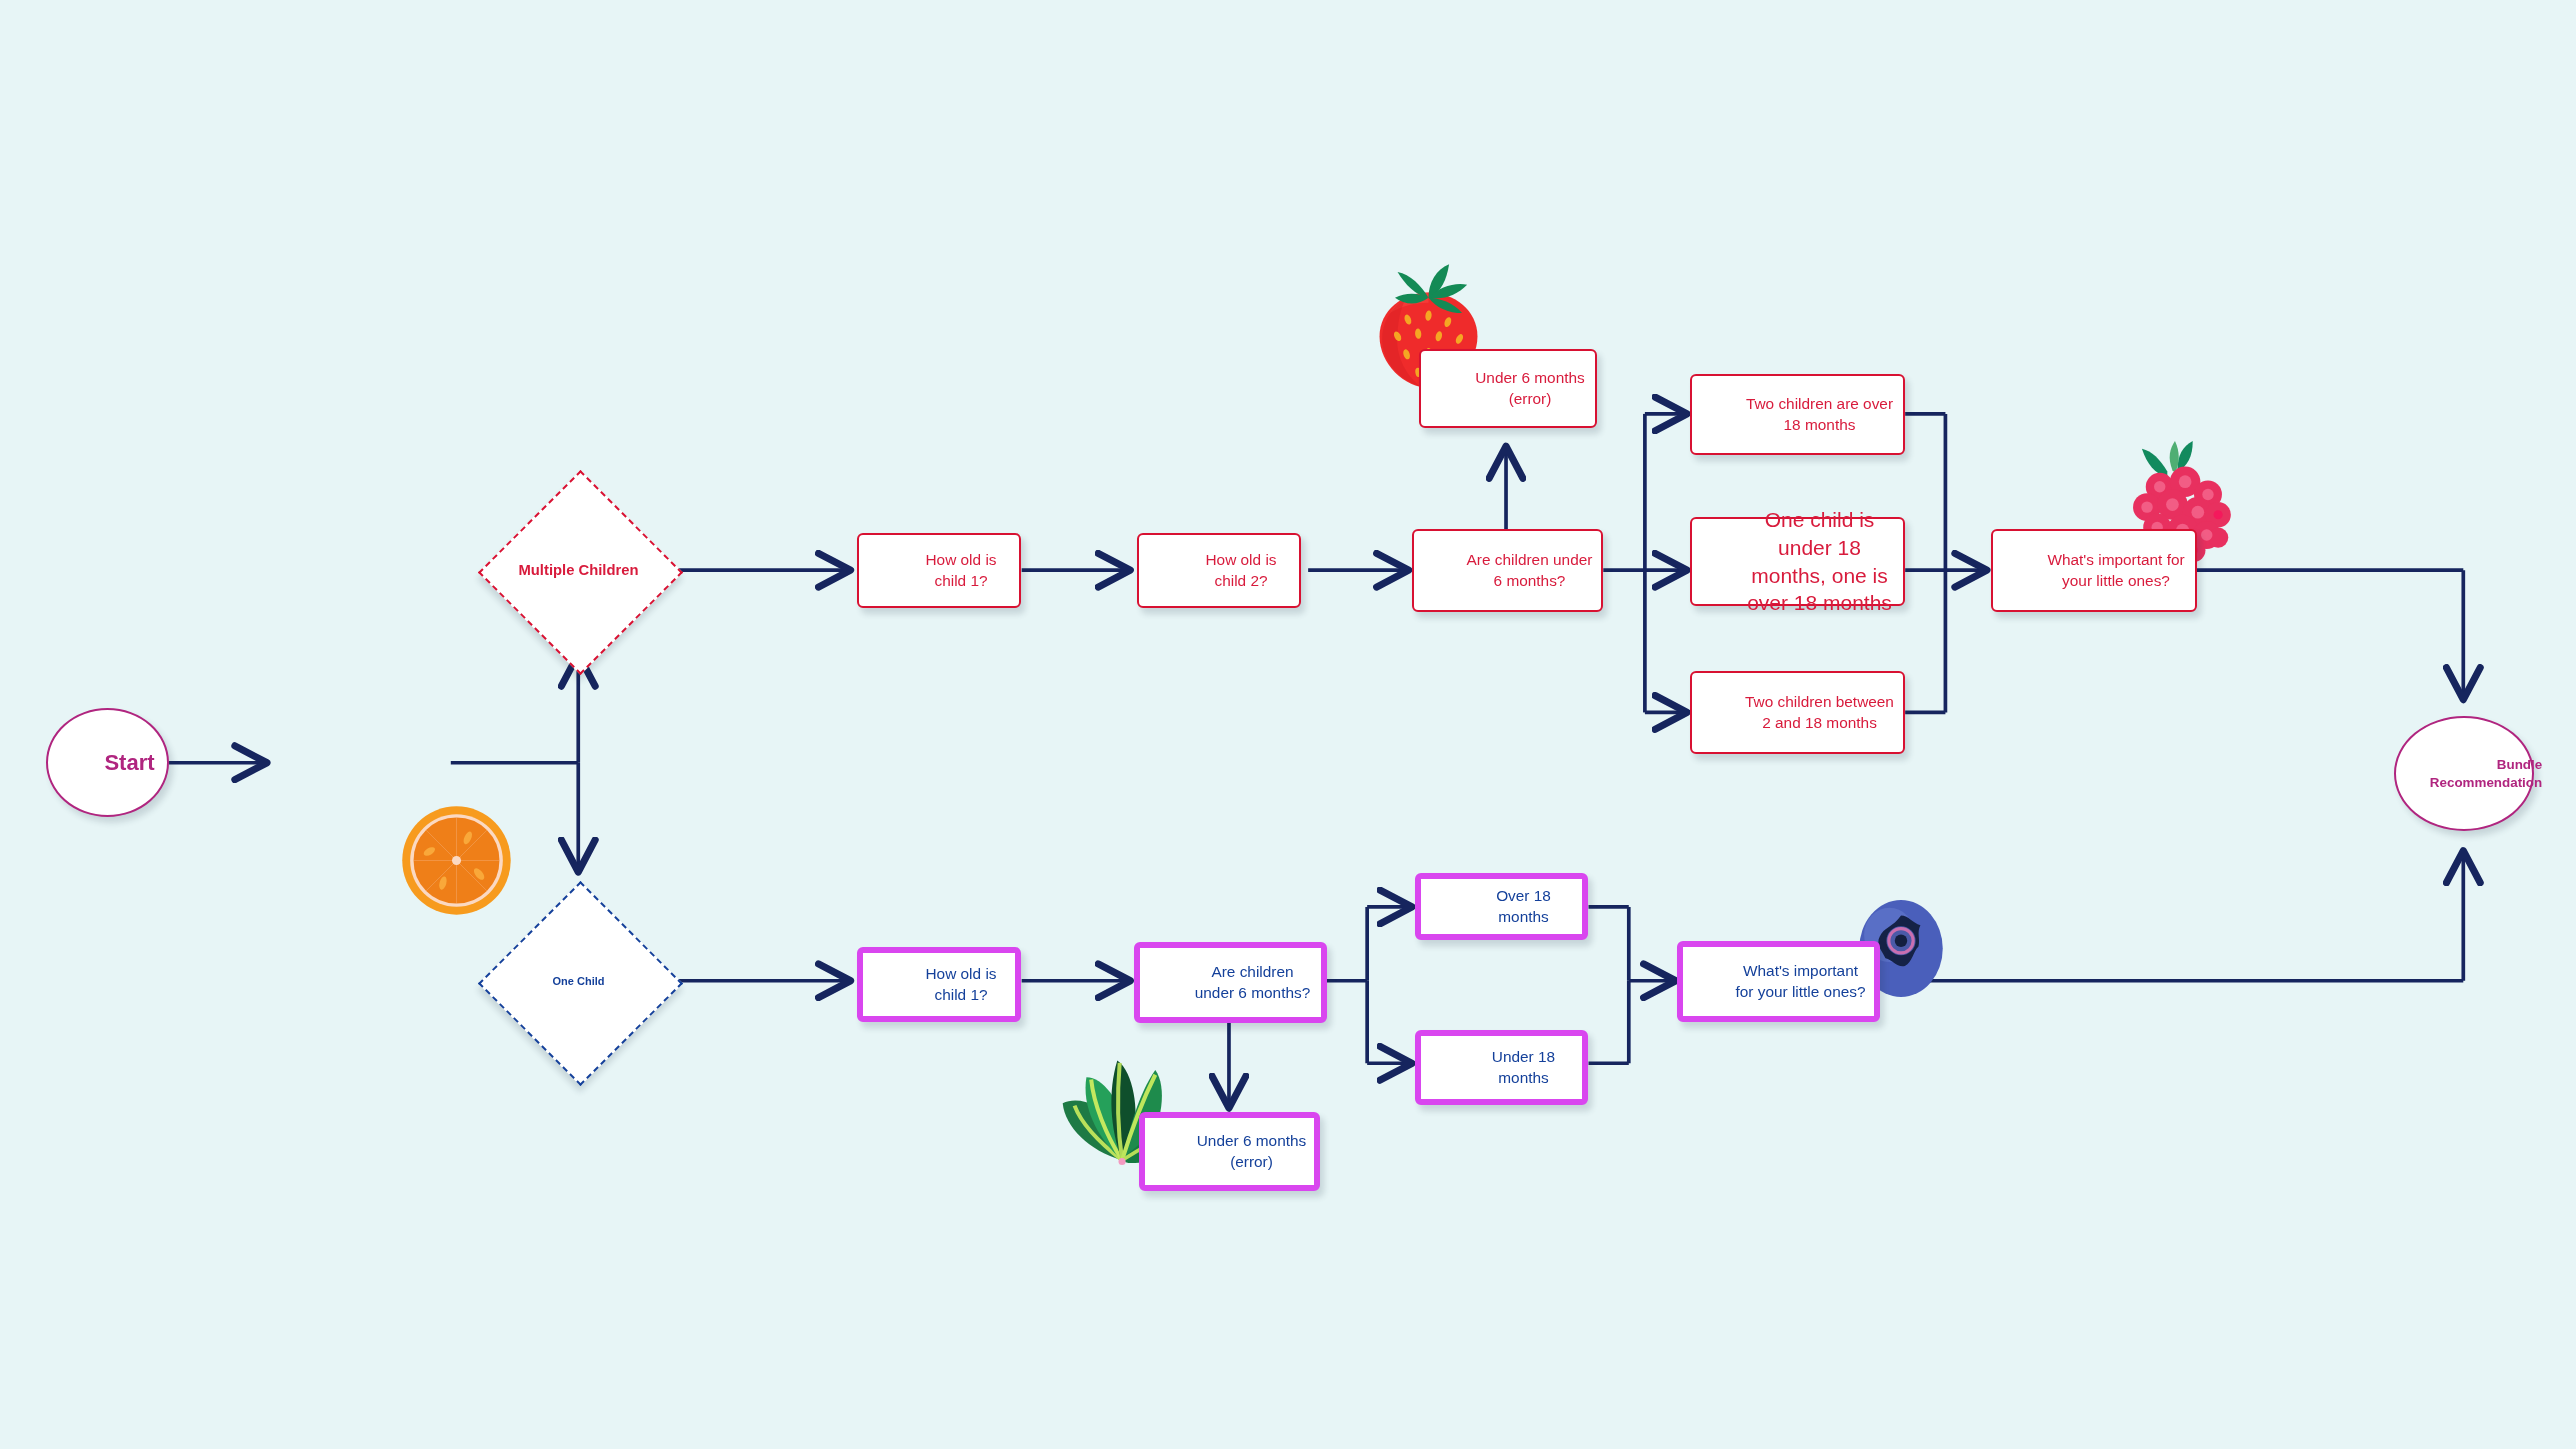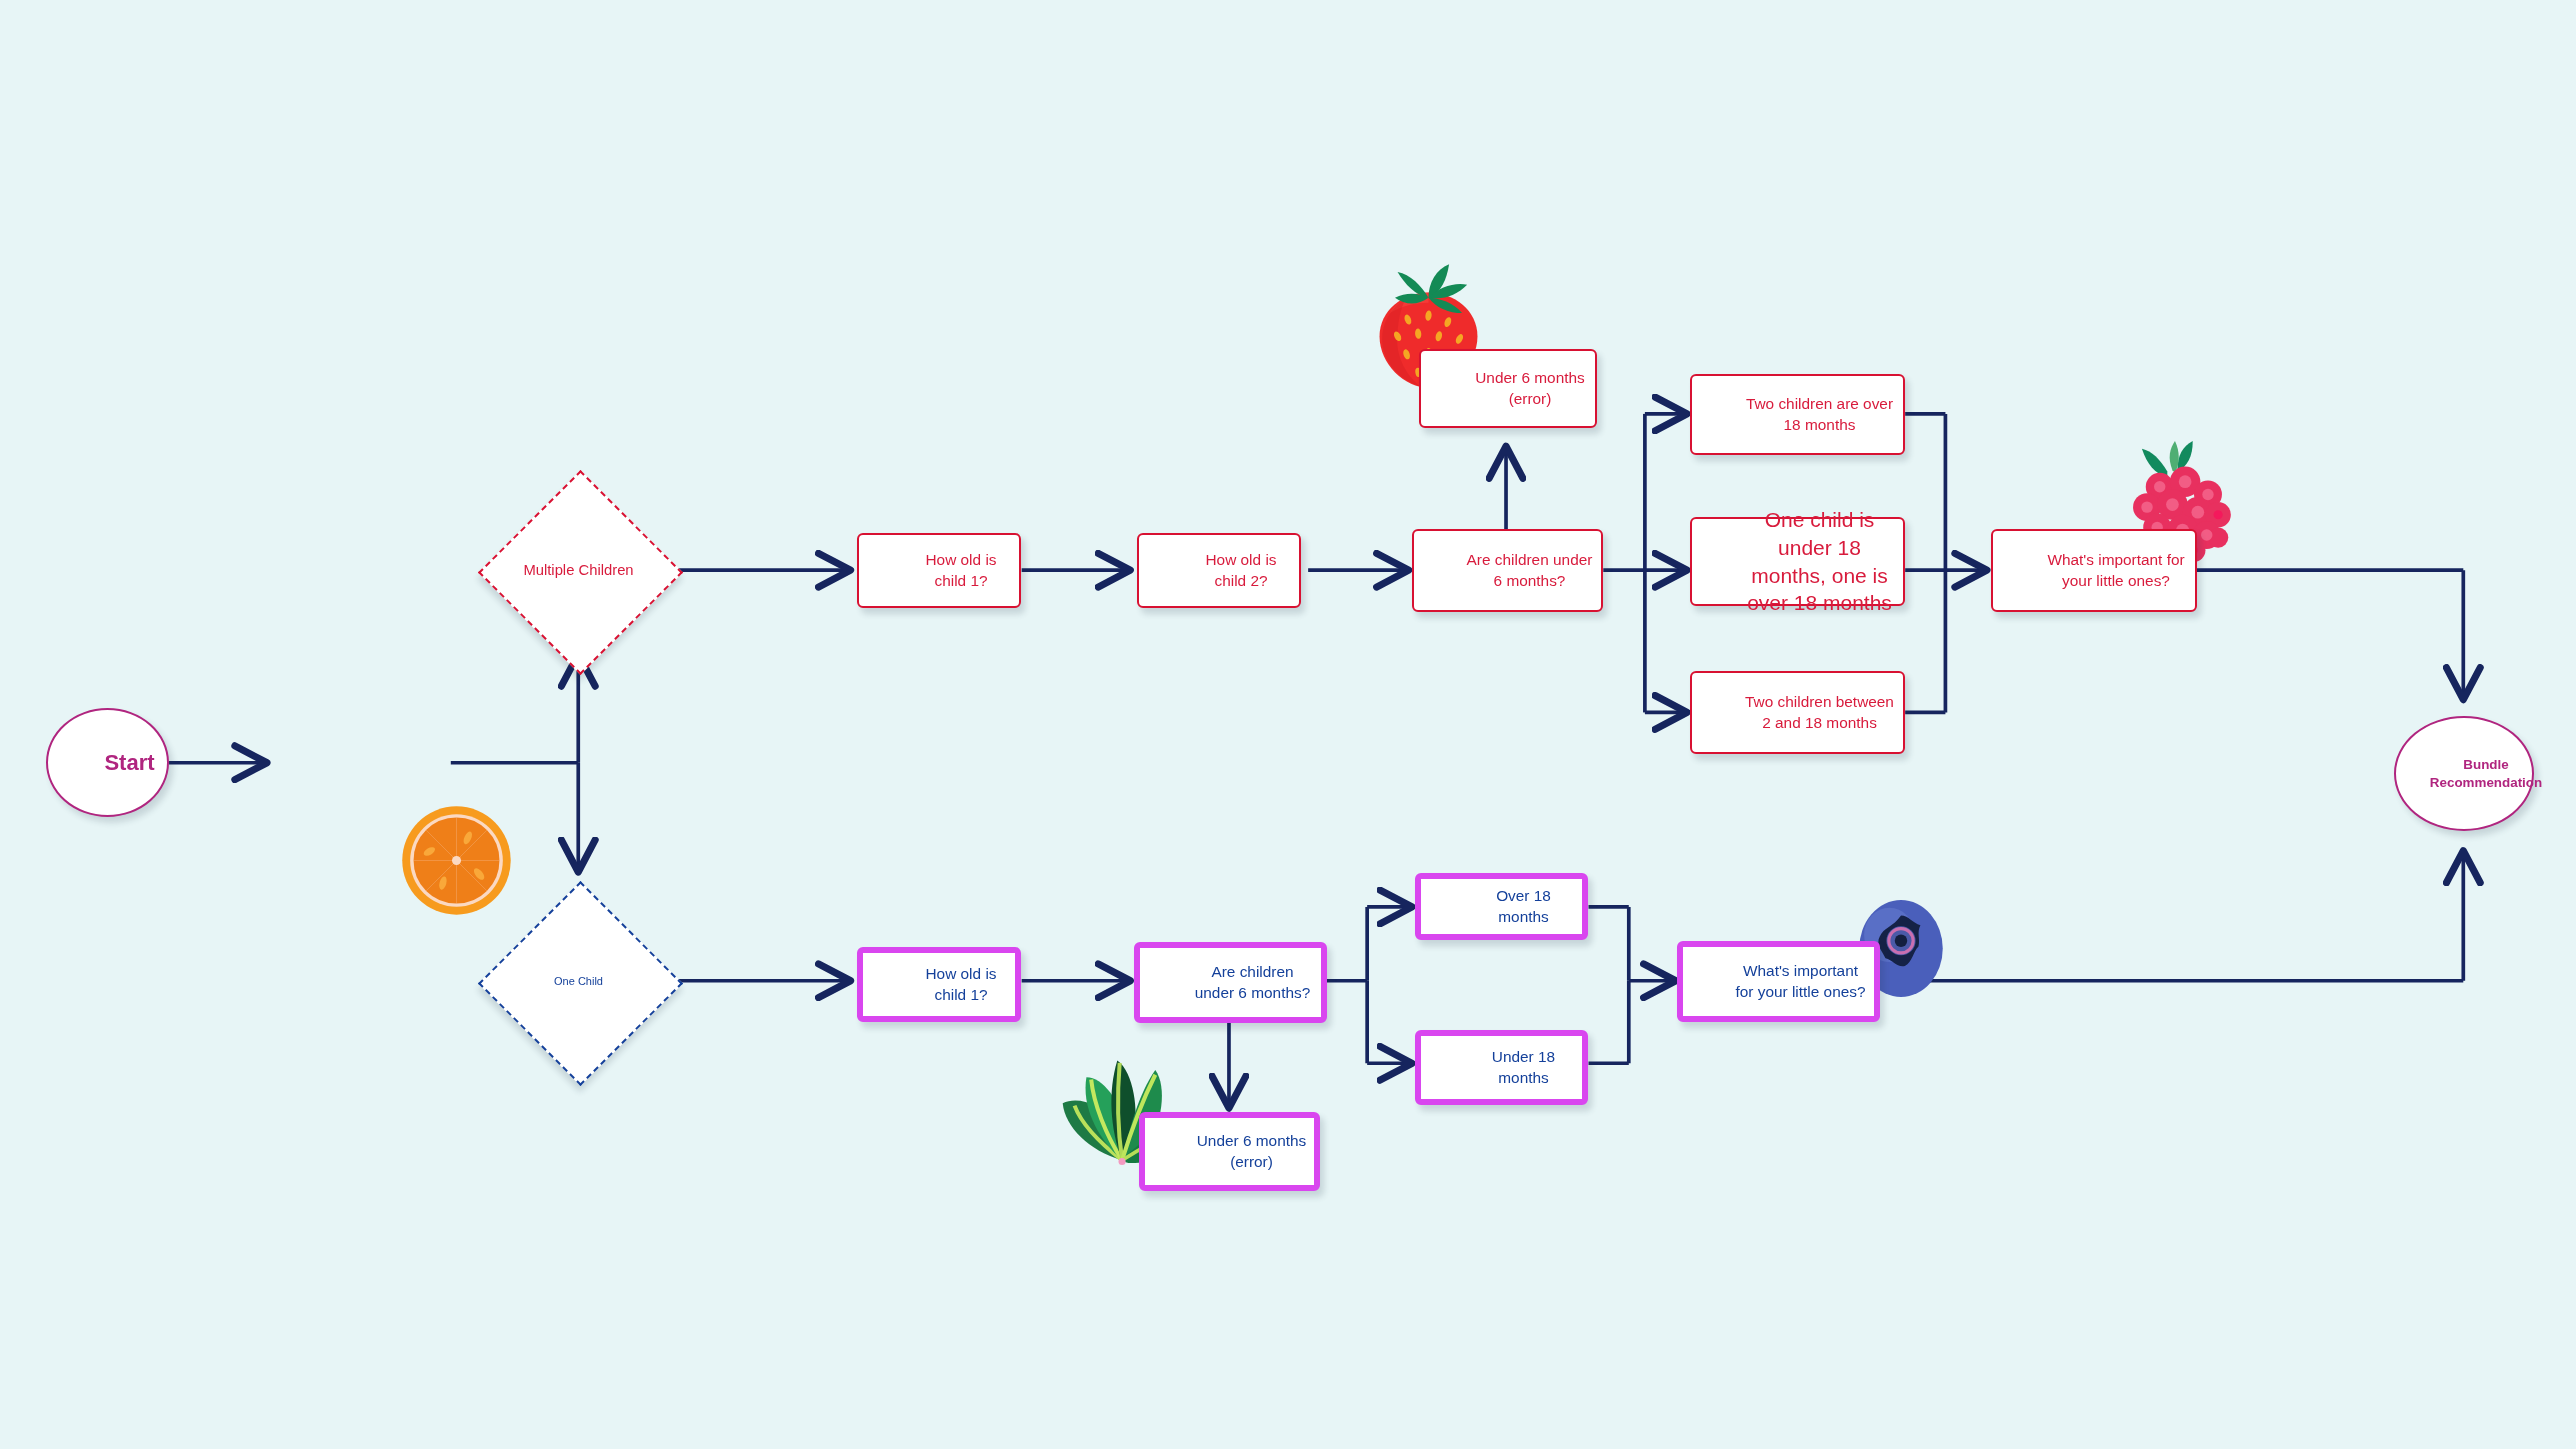--- a/index.html
+++ b/index.html
@@ -53,20 +53,21 @@
     display: block;
     line-height: 1.32;
     padding: 0 6.7px;
   }
 
   
   .term {
     border: 2px solid #b0257f;
     border-radius: 50%;
     box-shadow: 4px 5.4px 6.7px rgba(30,50,70,0.16);
+    text-align: right;
   }
   .term .txt {
     color: #b0257f;
     font-weight: bold;
   }
 
   
   .magenta-box {
     border: 2px solid #b0257f;
     border-radius: 6px;
@@ -109,20 +110,21 @@
   .diamond-label {
     position: absolute;
     left: 0; top: 0;
     width: 100%;
     height: 100%;
     display: flex;
     align-items: center;
     justify-content: center;
     text-align: center;
     line-height: 1.3;
+    font-weight: bold;
   }
   .diamond-red .diamond-label { color: #d81b3c; }
   .diamond-blue .diamond-label { color: #14409a; }
 </style>
 </head>
 <body>
 
 <div id="canvas">
 
   <svg id="wires" viewBox="0 0 3840 2160" width="2576" height="1449">

